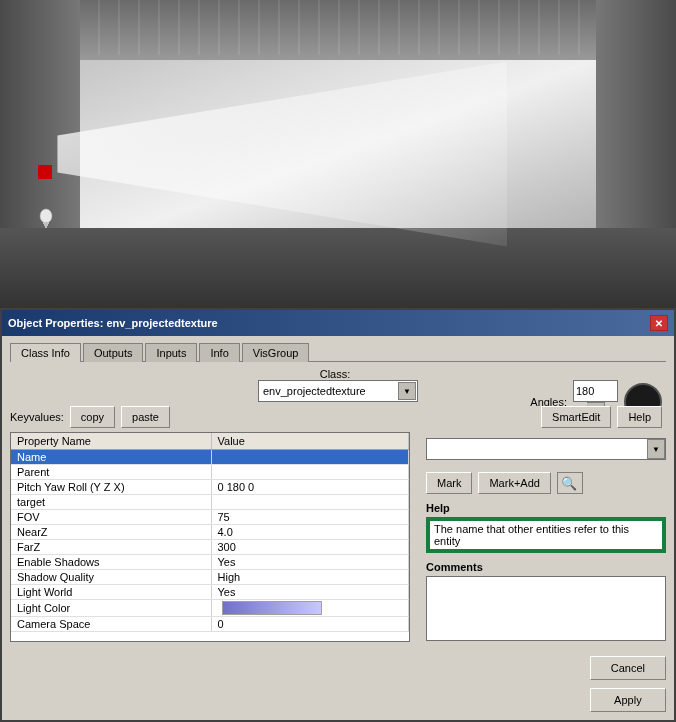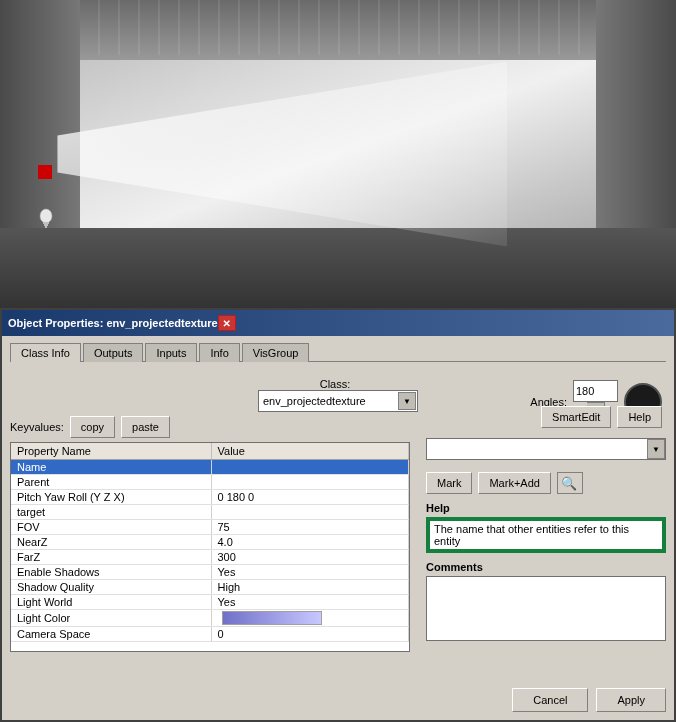--- a/index.html
+++ b/index.html
@@ -104,20 +104,21 @@
       height: 414px;
       background: #d4d0c8;
       border: 2px solid #404040;
     }
 
     .dialog-titlebar {
       height: 26px;
       background: linear-gradient(90deg, #1a3a6e 0%, #4a6a9e 100%);
       display: flex;
       align-items: center;
+      justify-content: space-between;
       padding: 0 6px;
     }
 
     .dialog-title {
       color: white;
       font-size: 11px;
       font-weight: bold;
     }
 
     .dialog-close-btn {
@@ -135,21 +136,21 @@
     }
 
     .dialog-body {
       padding: 6px 8px;
     }
 
     
     .tabs-bar {
       display: flex;
       border-bottom: 1px solid #808080;
-      margin-bottom: 16px;
+      margin-bottom: 6px;
     }
 
     .tab {
       padding: 3px 10px;
       background: #c0bdb5;
       border: 1px solid #808080;
       border-bottom: none;
       margin-right: 2px;
       cursor: pointer;
       font-size: 11px;
@@ -405,20 +406,21 @@
       resize: none;
     }
 
     
     .bottom-bar {
       position: absolute;
       bottom: 8px;
       right: 8px;
       display: flex;
       gap: 8px;
+      flex-direction: column;
     }
 
     .btn-bottom {
       height: 24px;
       padding: 0 20px;
       background: #d4d0c8;
       border: 1px solid #808080;
       border-top-color: #fff;
       border-left-color: #fff;
       font-size: 11px;

